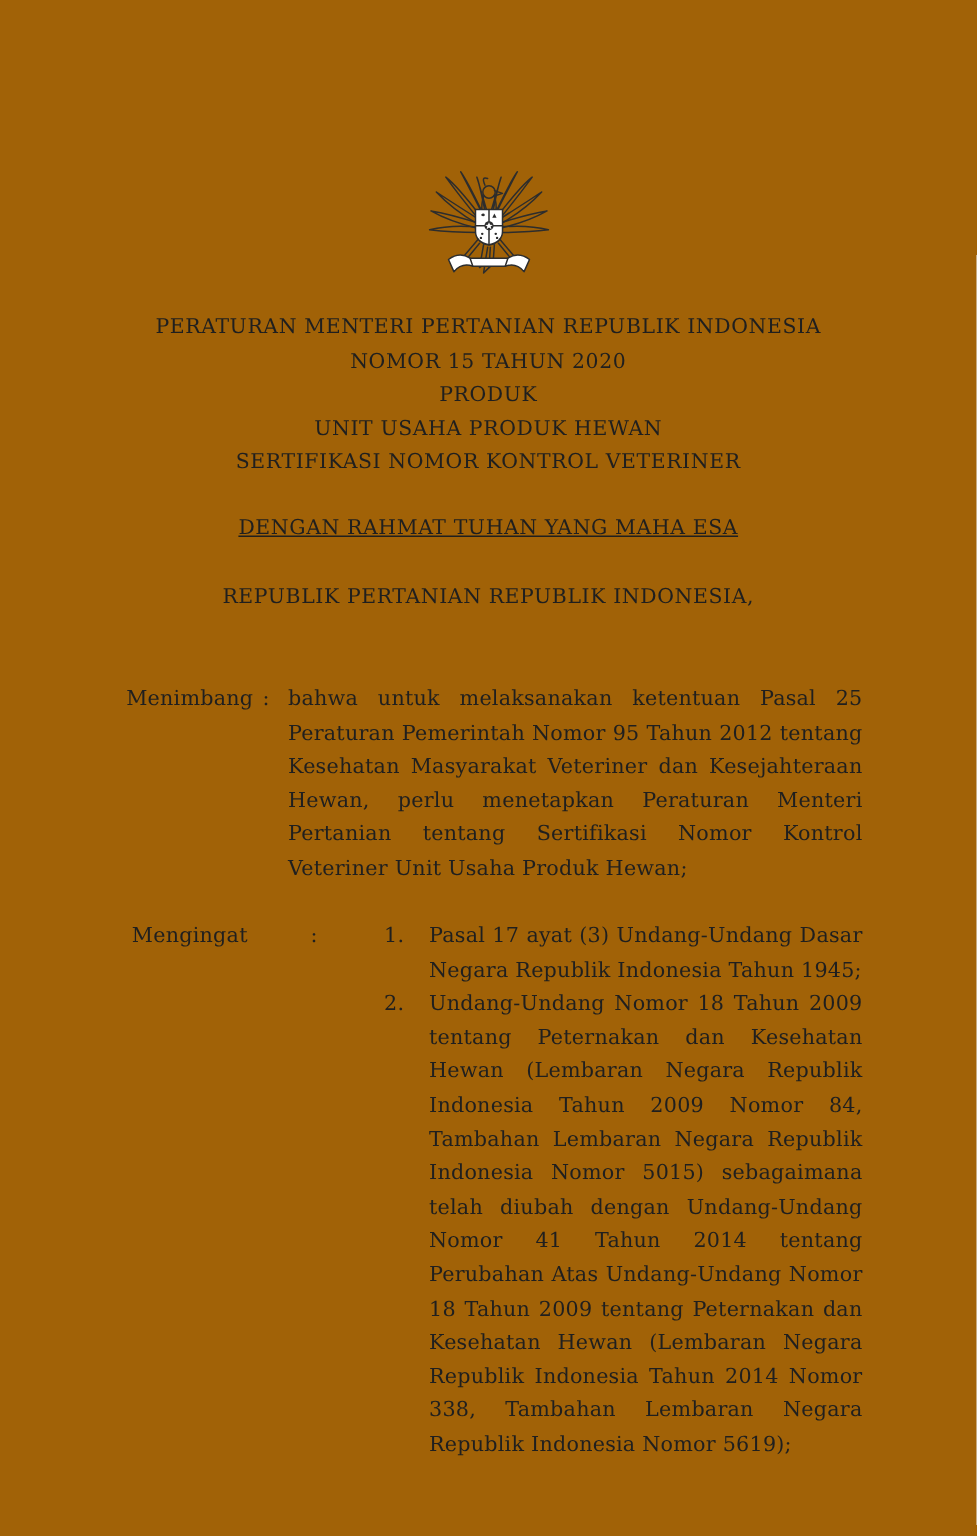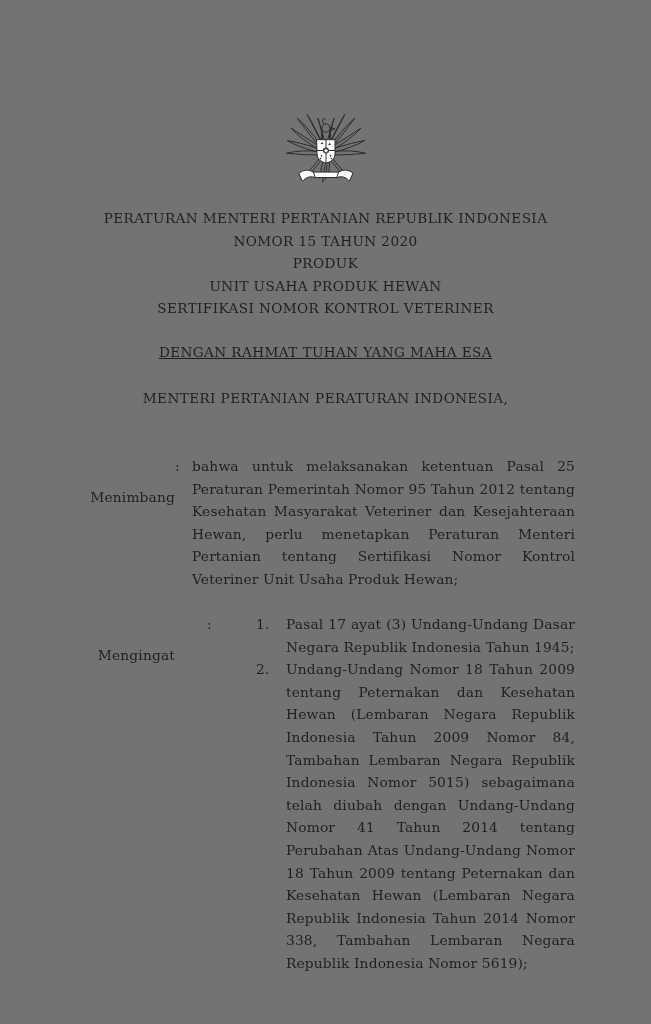--- a/index.html
+++ b/index.html
@@ -5,21 +5,21 @@
   html, body {
     margin: 0;
     padding: 0;
     background: #e8e8e8;
   }
   .page {
     position: relative;
     width: 651px;
     height: 1024px;
     margin: 0 auto;
-    background: #737373;
+    background: #a16207;
     font-family: "DejaVu Serif", "Liberation Serif", serif;
     color: #1f1f1f;
     overflow: hidden;
   }
   .emblem {
     position: absolute;
     top: 110px;
     left: 50%;
     transform: translateX(-50%);
     width: 90px;
@@ -62,21 +62,21 @@
     left: 78px;
     right: 76px;
     display: grid;
     grid-template-columns: 97px 17px 1fr;
     font-size: 13.8px;
     line-height: 22.6px;
     letter-spacing: 0.15px;
   }
   .section-menimbang { top: 455px; }
   .section-mengingat { top: 613px; gap: 32px; }
-  .section-label { text-align: right; margin-top: 31px; }
+  .section-label { text-align: center; }
   .section-colon { text-align: left; }
   .section-body p {
     margin: 0;
     text-align: justify;
   }
   .numbered-item {
     display: grid;
     grid-template-columns: 30px 1fr;
   }
   .item-number { text-align: left; }
@@ -142,21 +142,21 @@
   <div class="title-block">
     <div>PERATURAN MENTERI PERTANIAN REPUBLIK INDONESIA</div>
     <div>NOMOR 15 TAHUN 2020</div>
     <div>PRODUK</div>
     <div>UNIT USAHA PRODUK HEWAN</div>
     <div>SERTIFIKASI NOMOR KONTROL VETERINER</div>
   </div>
 
   <div class="invocation">DENGAN RAHMAT TUHAN YANG MAHA ESA</div>
 
-  <div class="authority">MENTERI PERTANIAN PERATURAN INDONESIA,</div>
+  <div class="authority">REPUBLIK PERTANIAN REPUBLIK INDONESIA,</div>
 
   <div class="section section-menimbang">
     <div class="section-label">Menimbang</div>
     <div class="section-colon">:</div>
     <div class="section-body">
       <p>bahwa untuk melaksanakan ketentuan Pasal 25 Peraturan Pemerintah Nomor 95 Tahun 2012 tentang Kesehatan Masyarakat Veteriner dan Kesejahteraan Hewan, perlu menetapkan Peraturan Menteri Pertanian tentang Sertifikasi Nomor Kontrol Veteriner Unit Usaha Produk Hewan;</p>
     </div>
   </div>
 
   <div class="section section-mengingat">

